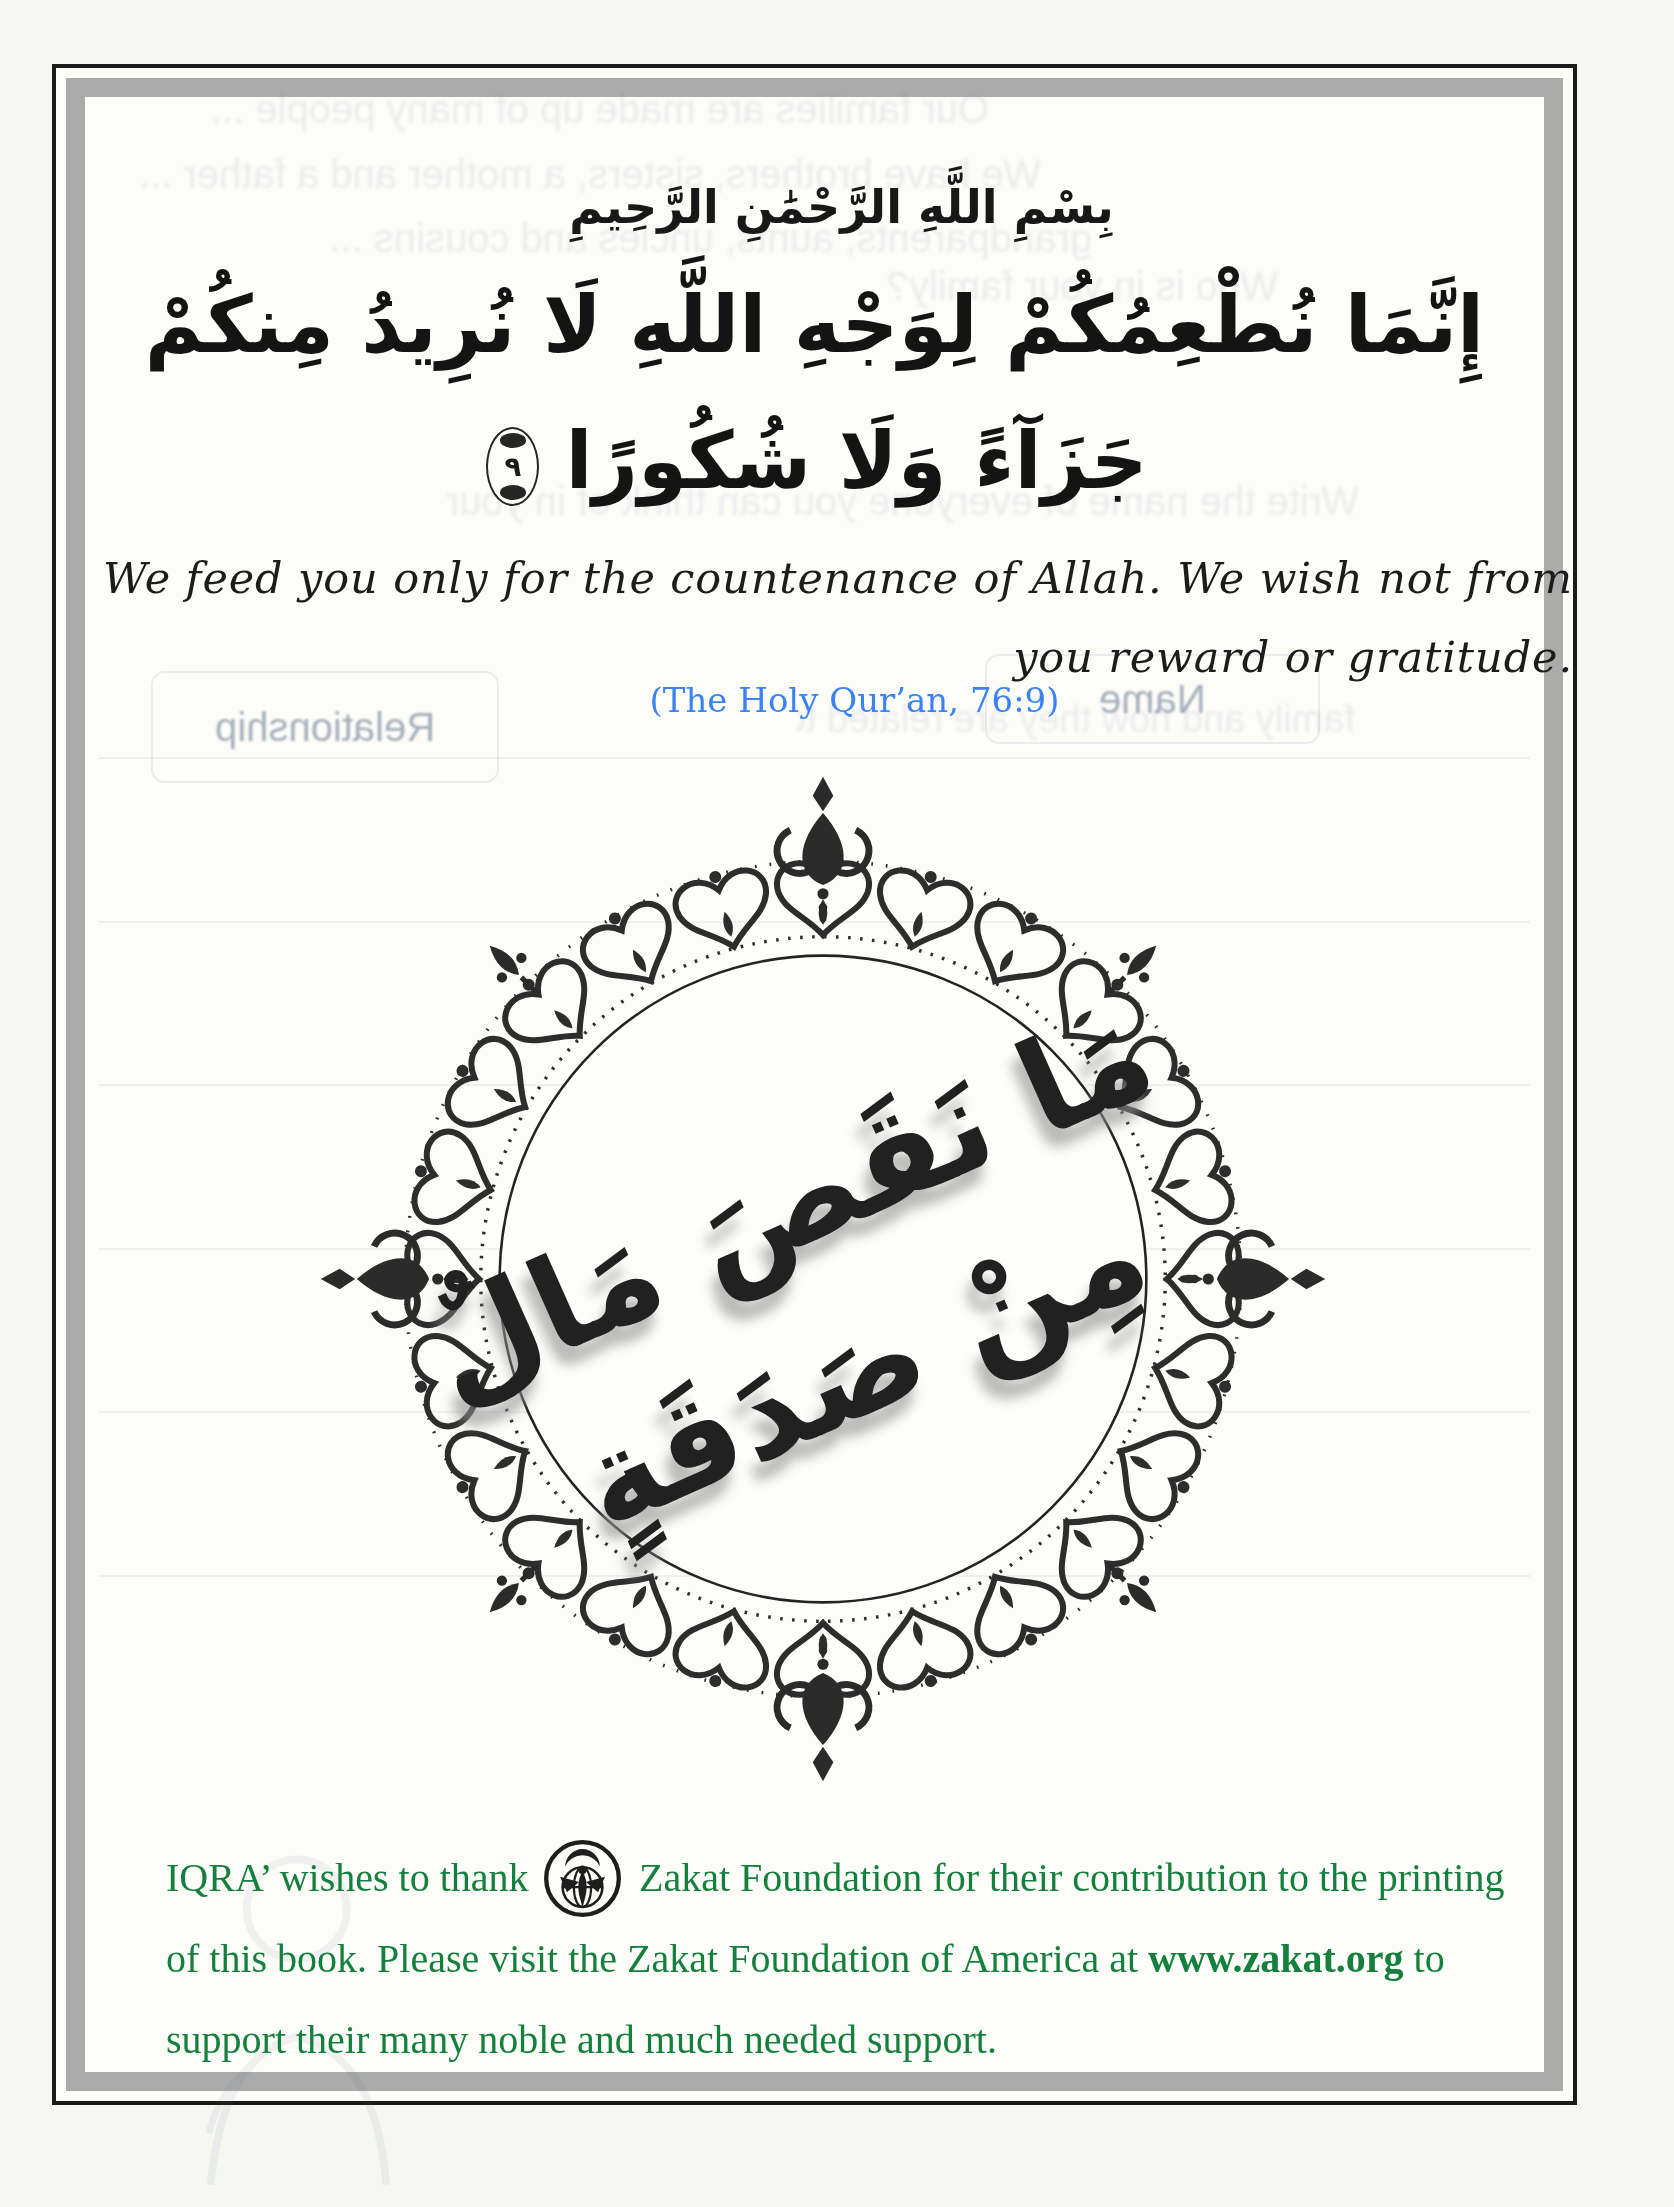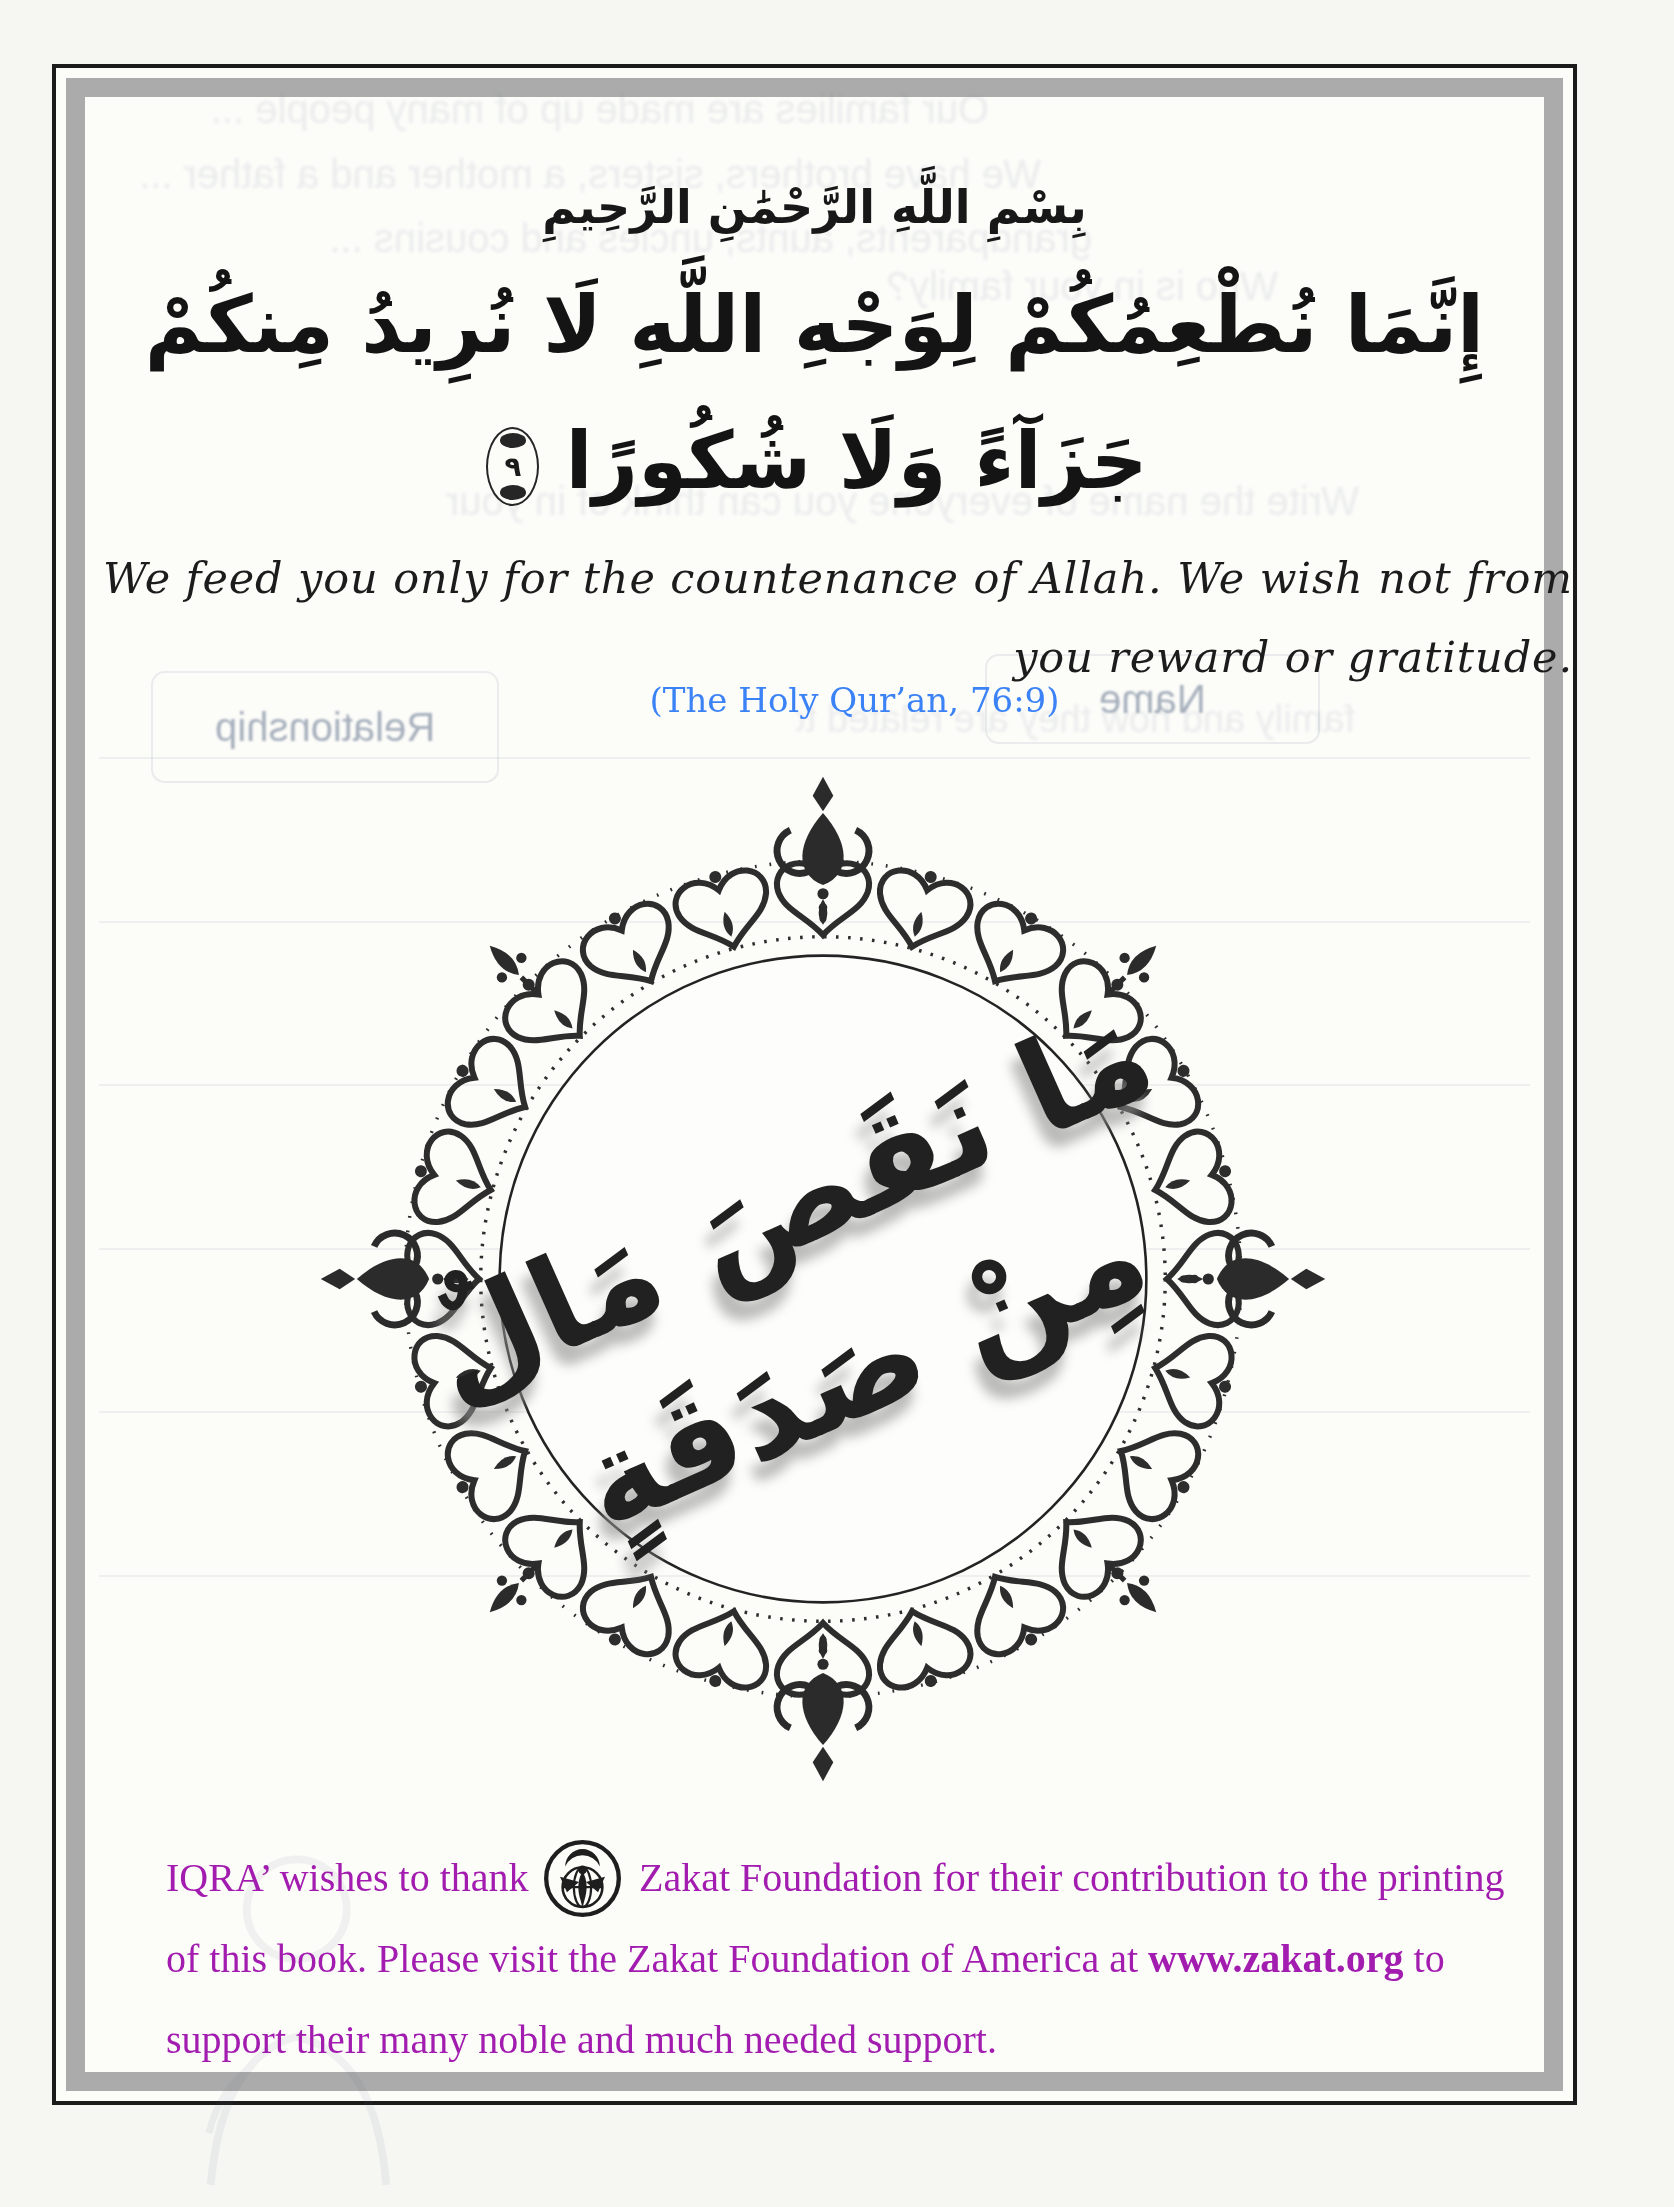--- a/index.html
+++ b/index.html
@@ -37,20 +37,21 @@
   .ghost-box-name{left:929px;top:586px;width:331px;height:86px;opacity:.8;}
   .ghost-rule{position:absolute;left:43px;right:43px;height:1.7px;
               background:rgba(140,155,170,.12);}
   .ghost-fig{position:absolute;left:77px;top:1738px;opacity:.07;}
 
   
   .bismillah{
     position:absolute;top:103px;left:0;width:100%;text-align:center;
     font-family:"DejaVu Sans",sans-serif;font-weight:bold;font-size:46px;line-height:1.6;
     color:#181818;
+    padding-left:27px;
   }
   .verse-line{
     position:absolute;left:0;width:100%;text-align:center;direction:rtl;
     font-family:"DejaVu Sans",sans-serif;font-weight:bold;color:#141414;
     font-size:79px;line-height:1.5;
   }
   .verse-1{top:198px;}
   .verse-2{top:334px;}
   .ayah-marker{
     display:inline-block;width:53px;height:79px;border:2.6px solid #262626;border-radius:50%;
@@ -68,21 +69,21 @@
     color:#1c1c1c;letter-spacing:0.9px;
   }
   .citation{
     position:absolute;top:612px;left:0;width:100%;text-align:center;
     font-family:"DejaVu Serif",serif;font-size:34px;color:#3b82f6;margin-left:40px;
   }
   .medallion{position:absolute;left:251px;top:695px;width:1032px;height:1032px;}
 
   .ack{
     position:absolute;left:110px;top:1769px;width:1377px;
-    font-family:"Liberation Serif",serif;font-size:40px;color:#a21caf;
+    font-family:"Liberation Serif",serif;font-size:40px;color:#15803d;
   }
   .ack-line{height:81px;line-height:81px;white-space:nowrap;}
   .ack b{font-weight:bold;text-align:center;}
   .zf-logo{display:inline-block;width:83px;height:83px;vertical-align:middle;
            margin:0 15.5px 0 12px;position:relative;top:-3.4px;}
 </style>
 </head>
 <body>
 
 <div class="scan">

